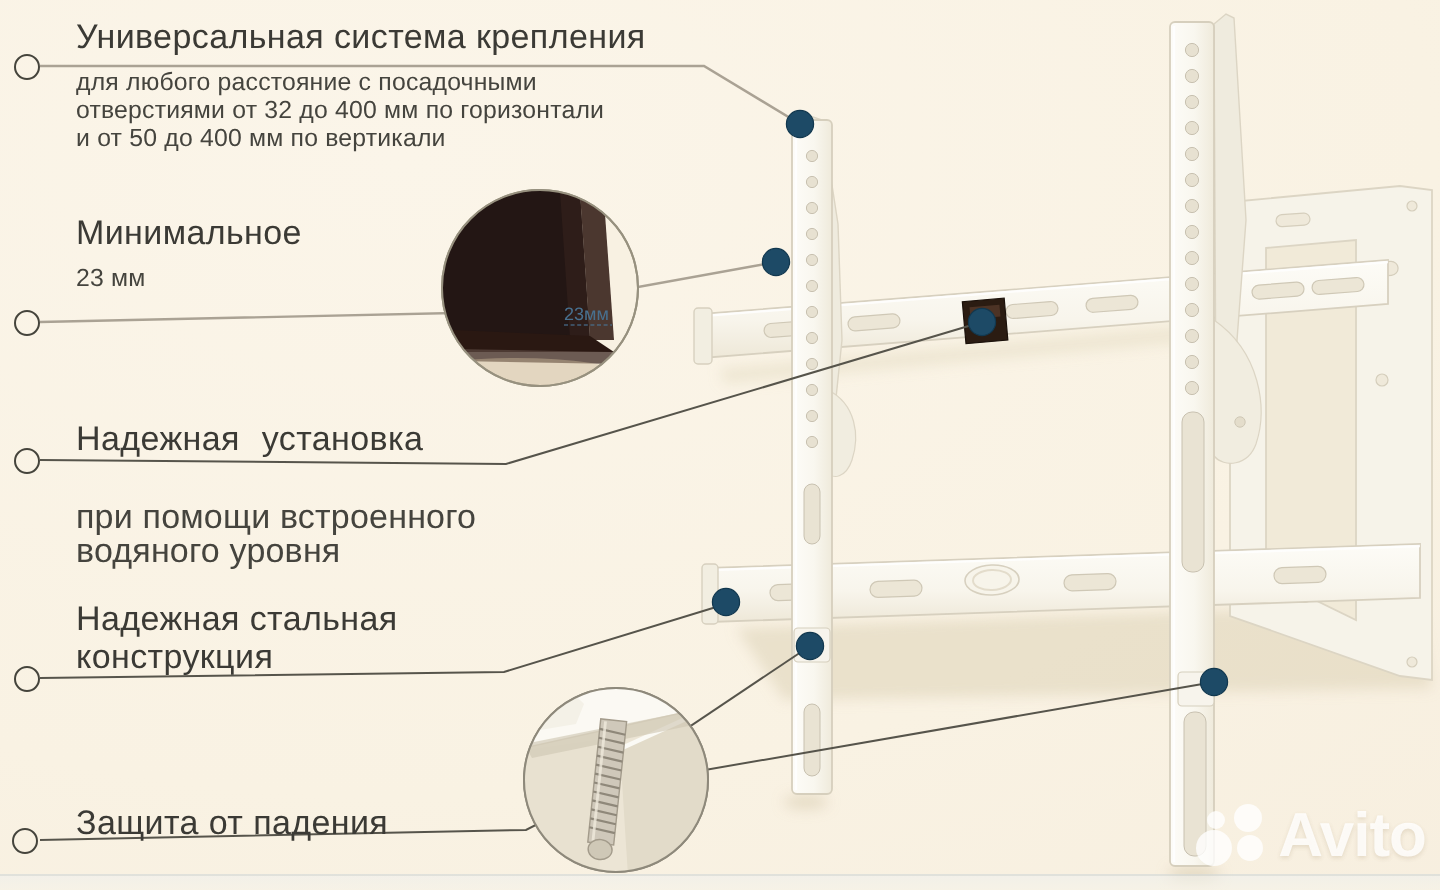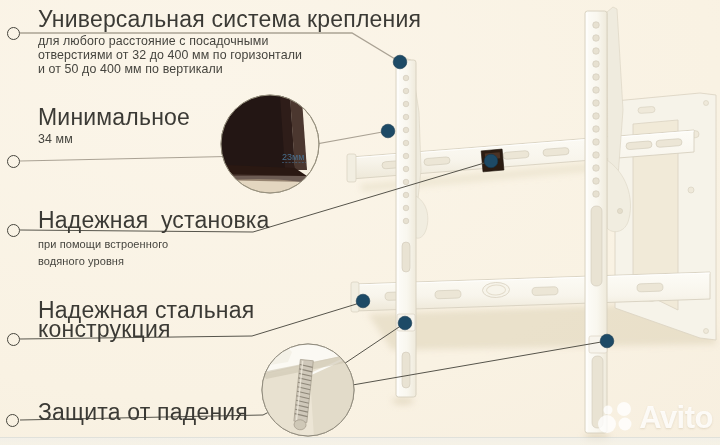--- a/index.html
+++ b/index.html
@@ -3,24 +3,24 @@
 <meta charset="utf-8">
 <style>
   html,body{margin:0;padding:0;background:#ddd;}
   .canvas{
     position:relative;width:720px;height:445px;overflow:hidden;
     background:radial-gradient(130% 130% at 28% 18%, #fbf5e9 0%, #f9f2e3 55%, #f6eddd 100%);
     font-family:"Liberation Sans","DejaVu Sans",sans-serif;
   }
   .scene{position:absolute;left:0;top:0;}
   .ann{position:absolute;color:#3b3a35;}
-  .ann-title{font-size:23px;line-height:18.5px;letter-spacing:.2px;color:#3b3a35;}
+  .ann-title{font-size:17px;line-height:18.5px;letter-spacing:.2px;color:#3b3a35;}
   .wordgap{word-spacing:6px;}
   .ann-desc{font-size:12.4px;line-height:14.2px;color:#45443e;letter-spacing:.1px;}
-  .ann-desc.loose{line-height:16.8px;font-size:11px;}
+  .ann-desc.loose{line-height:16.8px;font-size:17px;margin-top:15px;}
   .bullet{
     position:absolute;width:13px;height:13px;border-radius:50%;
     border:1.7px solid #45443c;background:transparent;box-sizing:border-box;
   }
   .watermark{
     position:absolute;right:7px;bottom:10px;display:flex;align-items:flex-start;
     opacity:.85;pointer-events:none;
   }
   .wm-text{
     font-size:31px;font-weight:bold;line-height:34px;letter-spacing:-0.5px;
@@ -233,21 +233,21 @@
     <div class="ann-title">Универсальная система крепления</div>
   </div>
   <div class="ann ann-desc" style="left:38px;top:34px">
     <div>для любого расстояние с посадочными</div>
     <div>отверстиями от 32 до 400 мм по горизонтали</div>
     <div>и от 50 до 400 мм по вертикали</div>
   </div>
 
   <div class="ann" style="left:38px;top:108px">
     <div class="ann-title">Минимальное</div>
-    <div class="ann-desc" style="margin-top:5px">34 мм</div>
+    <div class="ann-desc" style="margin-top:5px">23 мм</div>
   </div>
 
   <div class="ann" style="left:38px;top:211px">
     <div class="ann-title wordgap">Надежная установка</div>
   </div>
   <div class="ann ann-desc loose" style="left:38px;top:236px">
     <div>при помощи встроенного</div>
     <div>водяного уровня</div>
   </div>
 

